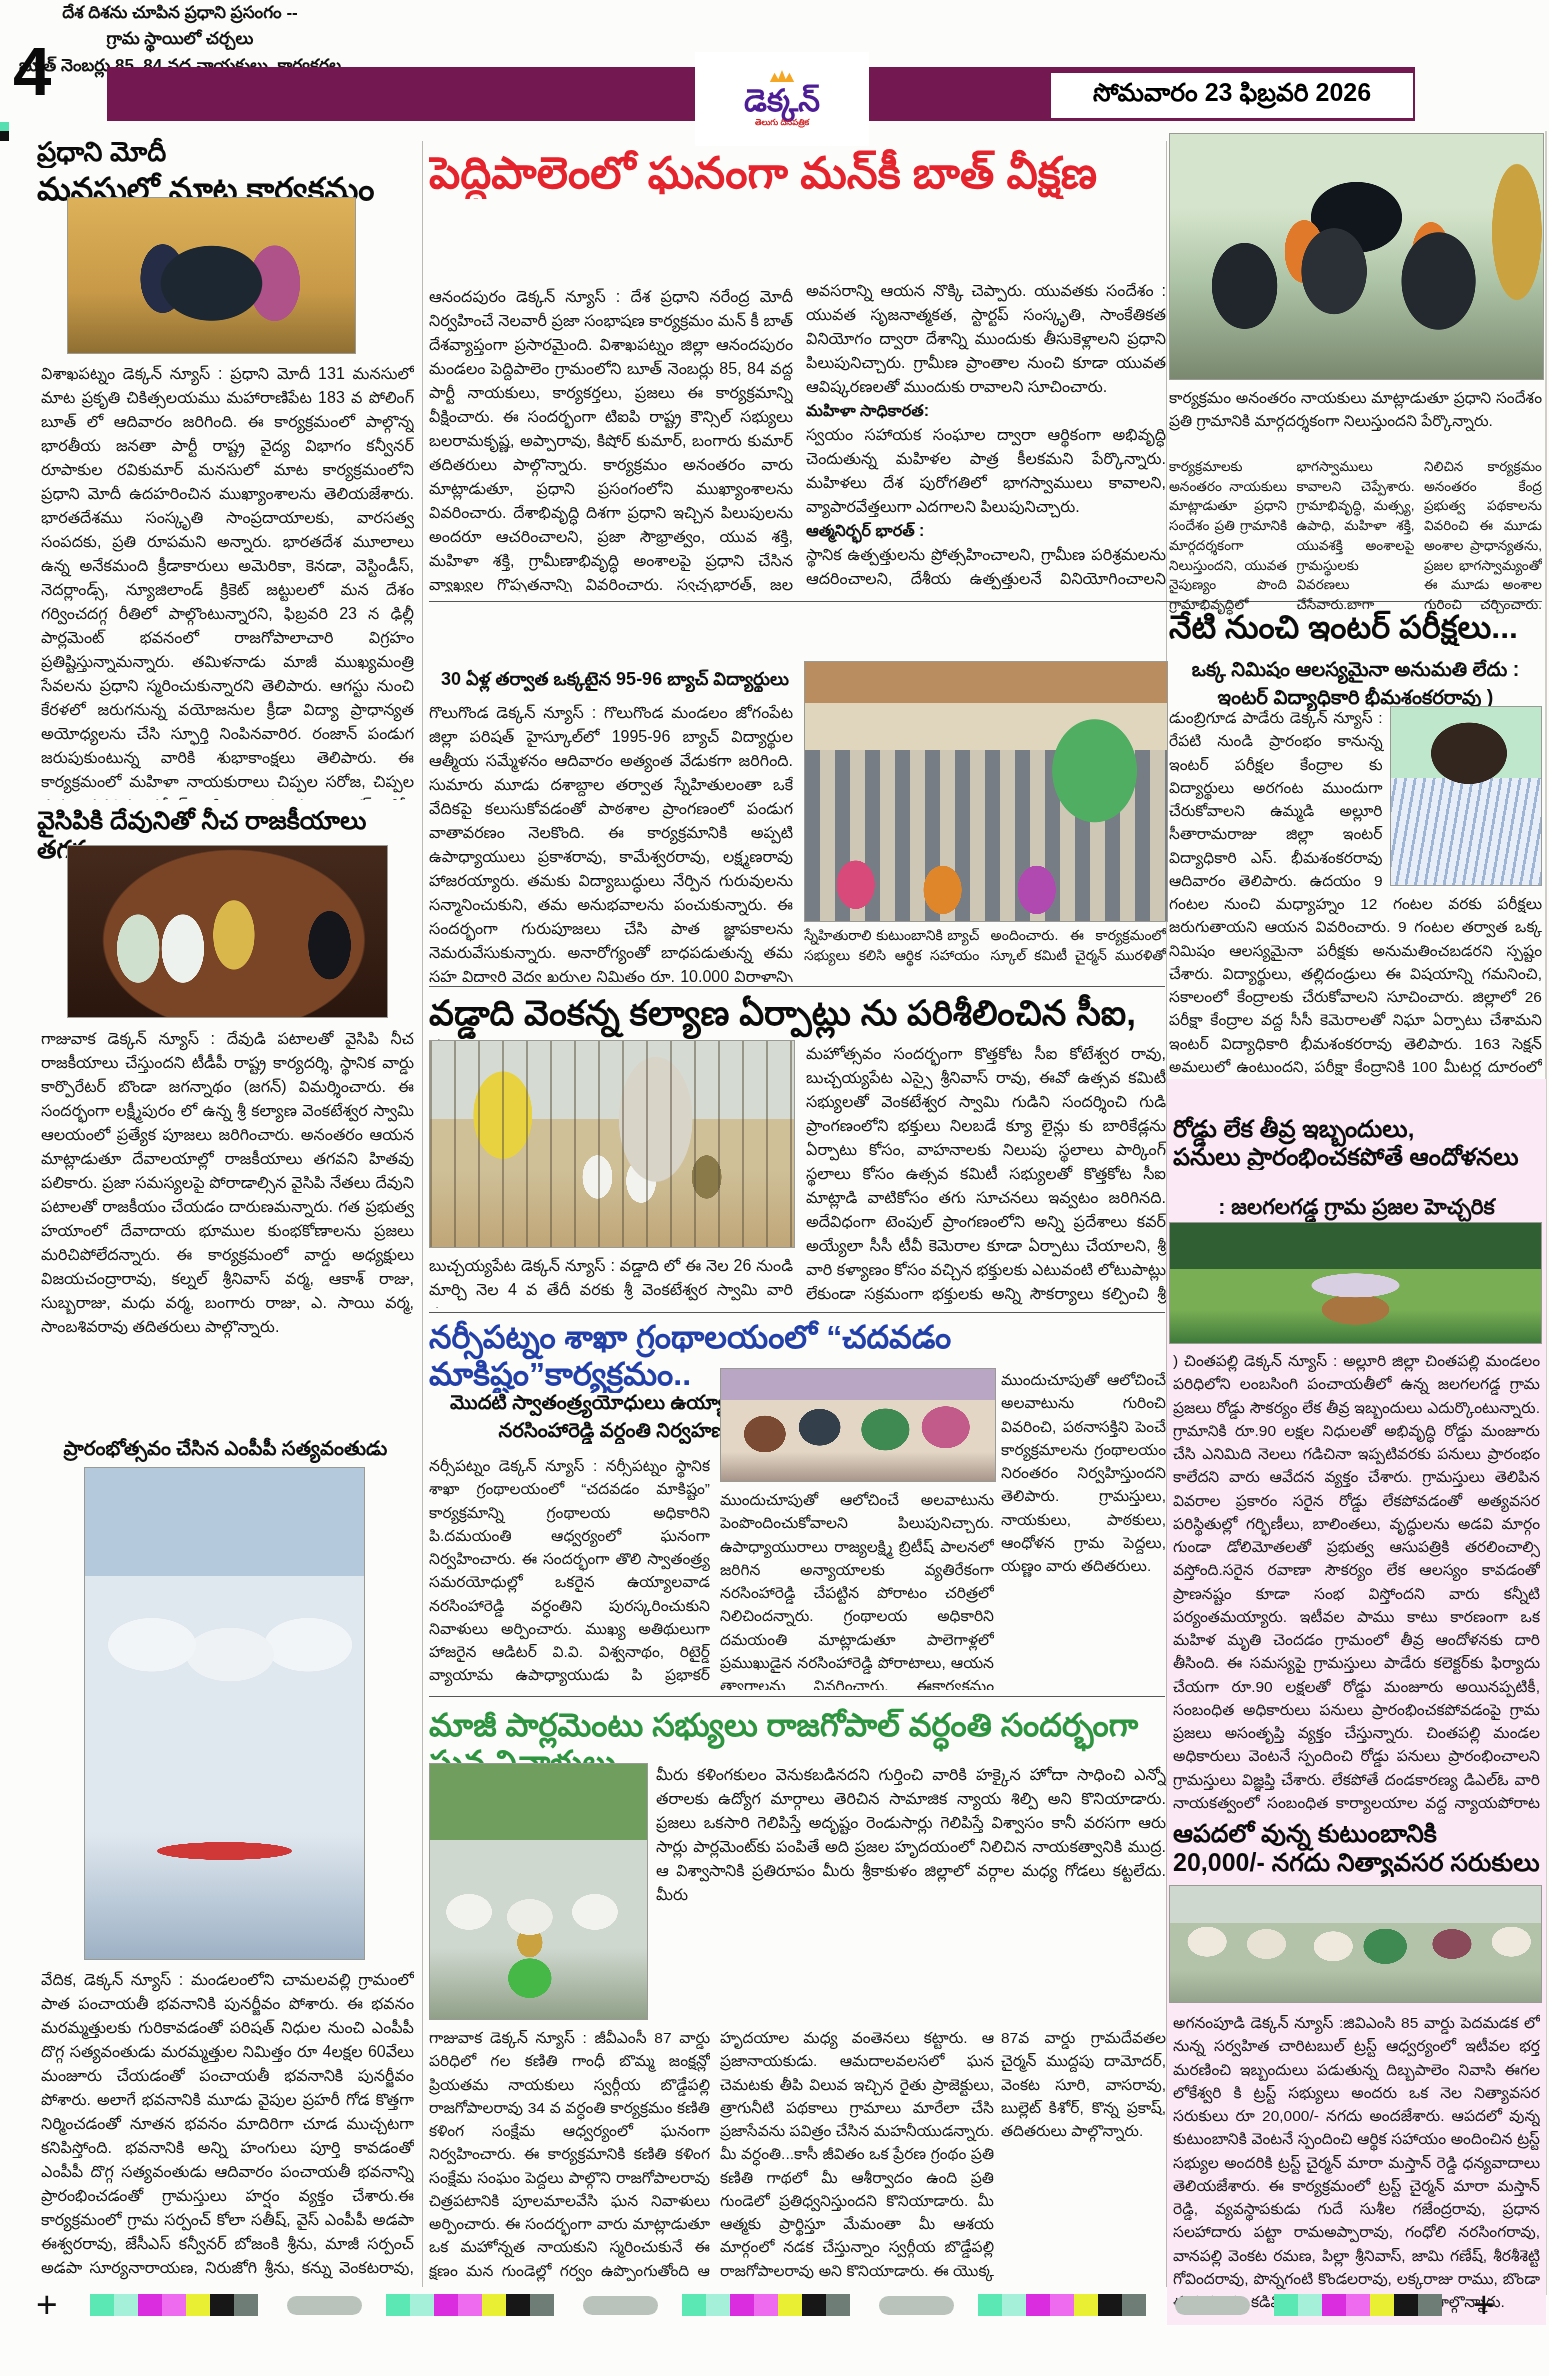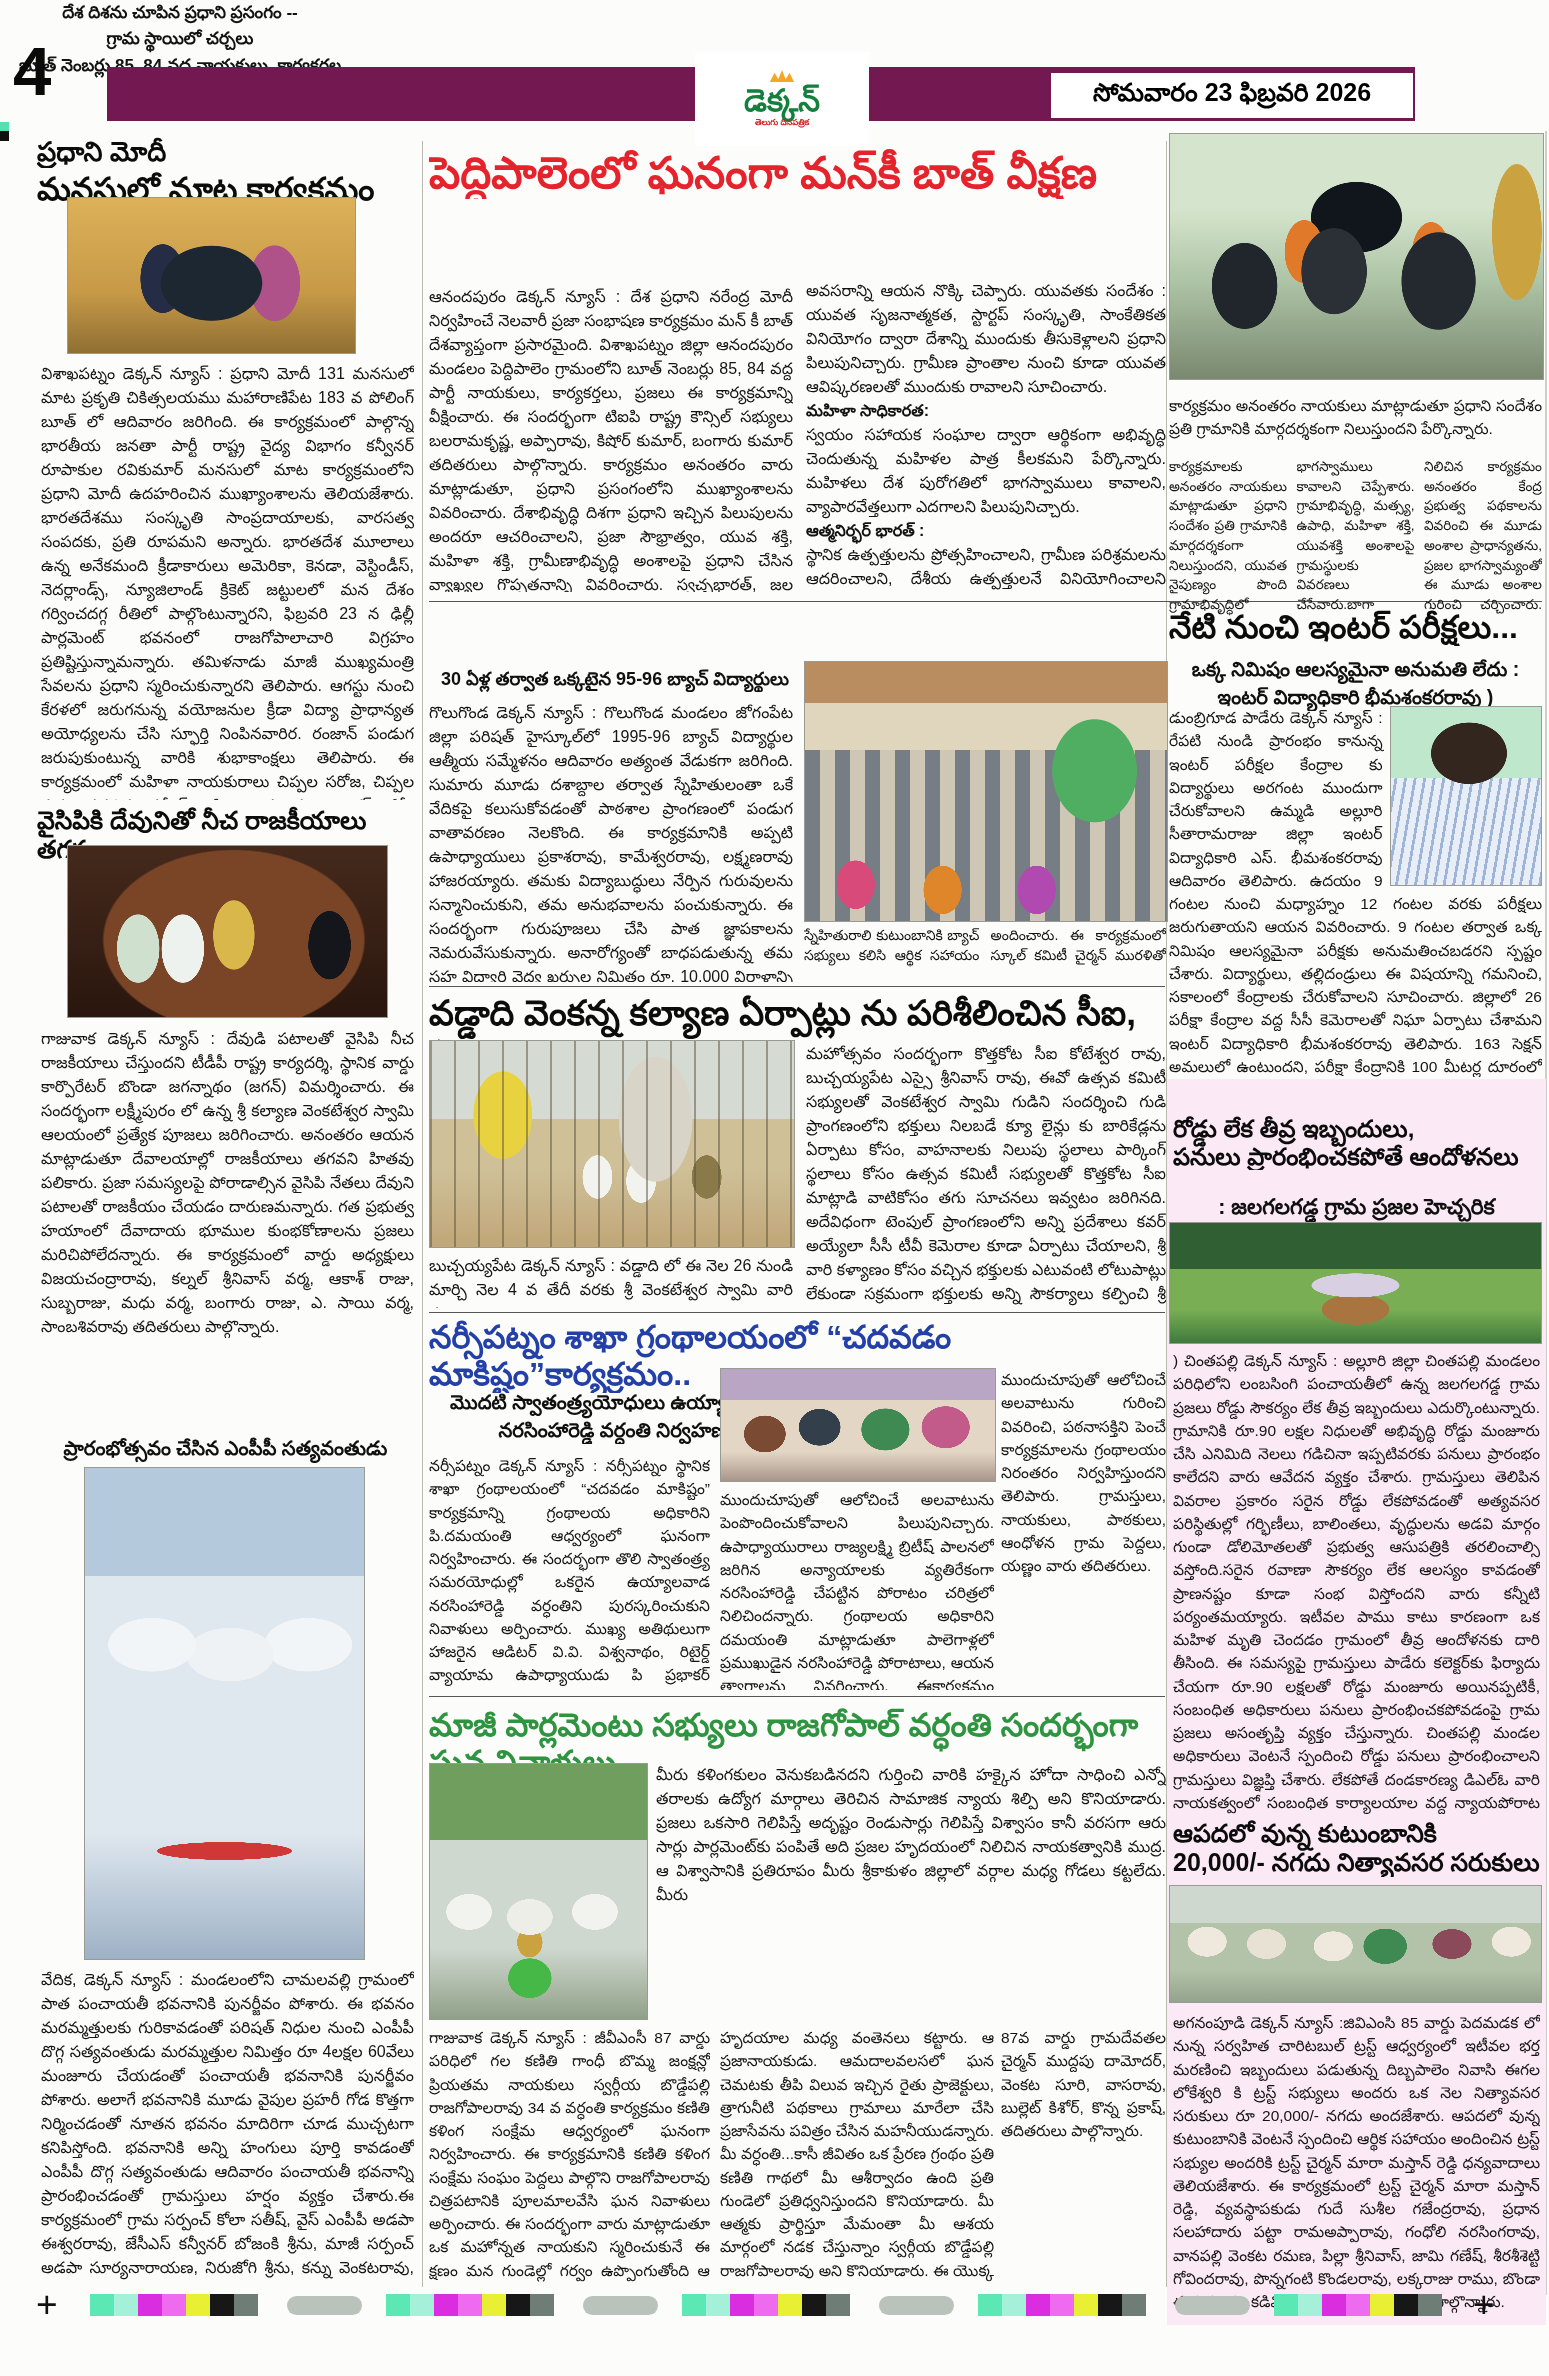--- a/index.html
+++ b/index.html
@@ -7,21 +7,21 @@
     position:relative;width:1550px;height:2377px;background:#fcfcfa;
     font-family:"Liberation Sans","DejaVu Sans",sans-serif;color:#121212;
     overflow:hidden;margin:0 auto;
   }
   
   .pgnum{position:absolute;left:13px;top:32px;font-size:69px;font-weight:800;color:#0a0a0a;}
   .mast-bar{position:absolute;left:107px;top:67px;width:1308px;height:54px;background:#731850;}
   .logo-box{position:absolute;left:695px;top:52px;width:174px;height:94px;background:#ffffff;
     display:flex;flex-direction:column;align-items:center;justify-content:center;gap:0.9px;}
   .logo-crown{height:15px;}
-  .logo-title{font-size:31px;font-weight:800;color:#15803d;line-height:1;}
+  .logo-title{font-size:31px;font-weight:800;color:#4c1d95;line-height:1;}
   .logo-tag{font-size:8.4px;font-weight:700;color:#d02020;}
   .date-box{position:absolute;left:1051px;top:73px;width:362px;height:45px;background:#ffffff;
     display:flex;align-items:center;justify-content:center;font-weight:800;font-size:25px;color:#000;}
   .print-mark{position:absolute;left:0;top:122px;width:9.4px;height:19px;background:linear-gradient(180deg,#56e0b2 0 50%,#111 50%);}
   .edge-line{position:absolute;left:1545px;top:131px;width:1.9px;height:2164px;background:#cfcfc8;}
 
   
   .vrule{position:absolute;width:0.9px;background:#b9b9b2;}
   .hrule{position:absolute;height:1.9px;background:#222;}
   .hrule.thin{height:0.9px;background:#555;}
@@ -114,21 +114,21 @@
   .l3-head{left:37px;top:1400px;width:377px;font-size:23.4px;}
   .l3-sub{left:37px;top:1435px;width:377px;font-size:19.7px;}
   .l3-body{left:41px;top:1968px;width:373px;height:315px;}
 
   
   .c1-head{left:429px;top:148px;width:736px;font-size:44px;color:#e4232c;}
   .c1-subs{left:437px;top:230px;width:360px;}
   .c1-subs div{font-weight:700;font-size:17px;text-align:center;line-height:1.55;}
   .c1-col1{left:429px;top:285px;width:364px;height:307px;}
   .c1-col2{left:806px;top:279px;width:360px;height:313px;font-size:16px;line-height:1.5;text-align:justify;overflow:hidden;position:absolute;}
-  .c1-rlead{left:1169px;top:386px;width:373px;height:69px;font-size:15.5px;margin-top:8px;}
+  .c1-rlead{left:1169px;top:386px;width:373px;height:69px;font-size:15.5px;}
   .c1-rcols{left:1169px;top:457px;width:373px;height:161px;font-size:13.6px;line-height:1.45;column-count:3;column-gap:9.4px;text-align:justify;overflow:hidden;position:absolute;}
 
   
   .c2-head{left:429px;top:605px;width:736px;font-size:38px;}
   .c2-sub{left:437px;top:667px;width:356px;font-size:18px;}
   .c2-col1{left:429px;top:701px;width:364px;height:281px;}
   .c2-below{left:804px;top:926px;width:362px;height:58px;font-size:14px;line-height:1.4;column-count:2;column-gap:11.2px;text-align:justify;overflow:hidden;position:absolute;}
 
   
   .c3-head{left:429px;top:993px;width:736px;font-size:35px;}

